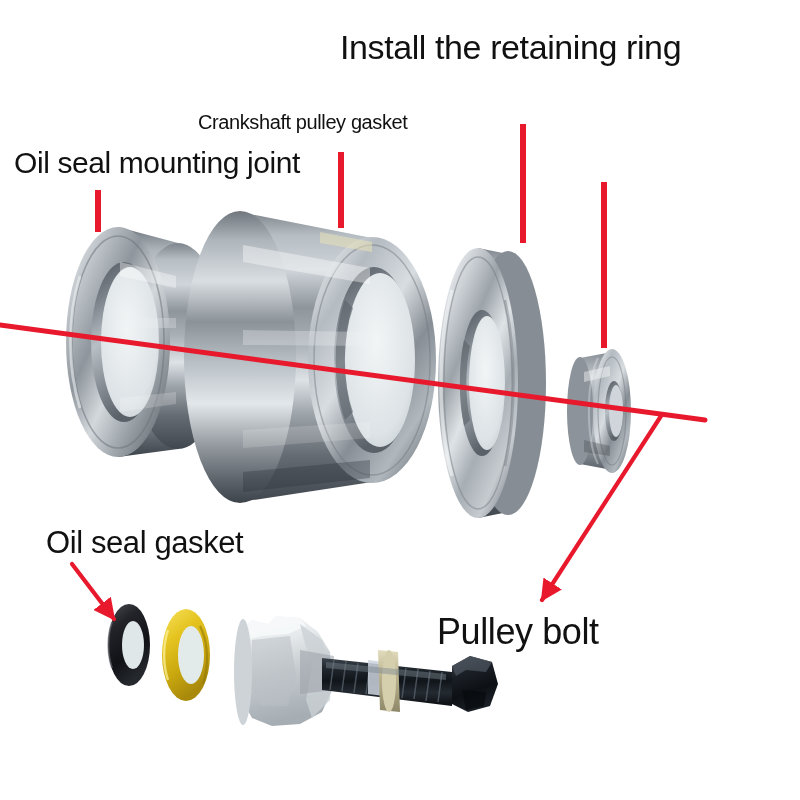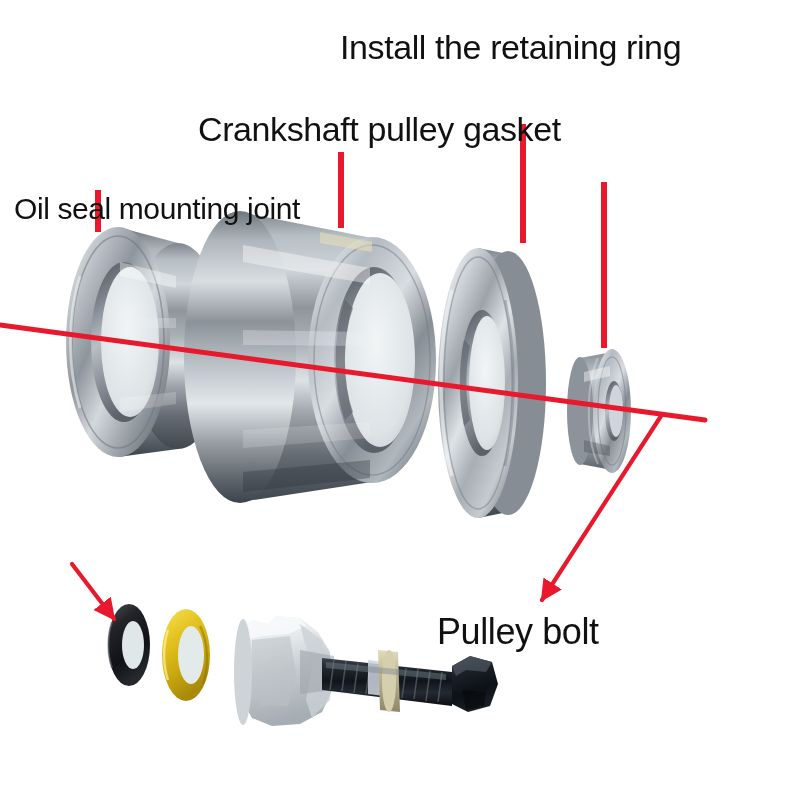--- a/index.html
+++ b/index.html
@@ -24,22 +24,22 @@
   .lbl {
     position: absolute;
     color: #111111;
     font-family: "Liberation Sans", sans-serif;
     font-weight: 400;
     white-space: nowrap;
     letter-spacing: -0.4px;
     line-height: 1;
   }
   #lbl-install        { left: 340px; top: 30px;  font-size: 34px; }
-  #lbl-crankshaft     { left: 198px; top: 112px; font-size: 34px; }
-  #lbl-oilseal-joint  { left: 14px;  top: 148px; font-size: 30px; margin-top: 46px; }
+  #lbl-crankshaft     { left: 198px; top: 112px; font-size: 20px; }
+  #lbl-oilseal-joint  { left: 14px;  top: 148px; font-size: 30px; }
   #lbl-topcap         { left: 541px; top: 143px; font-size: 31px; }
   #lbl-oilseal-gasket { left: 46px;  top: 527px; font-size: 31px; }
   #lbl-pulleybolt     { left: 437px; top: 614px; font-size: 36px; }
 </style>
 </head>
 <body>
 
 <div id="stage">
 
   <svg id="artboard" viewBox="0 0 800 800">
@@ -315,16 +315,17 @@
     </g>
   </svg>
 
   <div class="lbl" id="lbl-install">Install the retaining ring</div>
 
   <div class="lbl" id="lbl-crankshaft">Crankshaft pulley gasket</div>
 
   <div class="lbl" id="lbl-oilseal-joint">Oil seal mounting joint</div>
 
 
+  <div class="lbl" id="lbl-oilseal-gasket">Oil seal gasket</div>
 
   <div class="lbl" id="lbl-pulleybolt">Pulley bolt</div>
 
 </div>
 
 </body></html>

